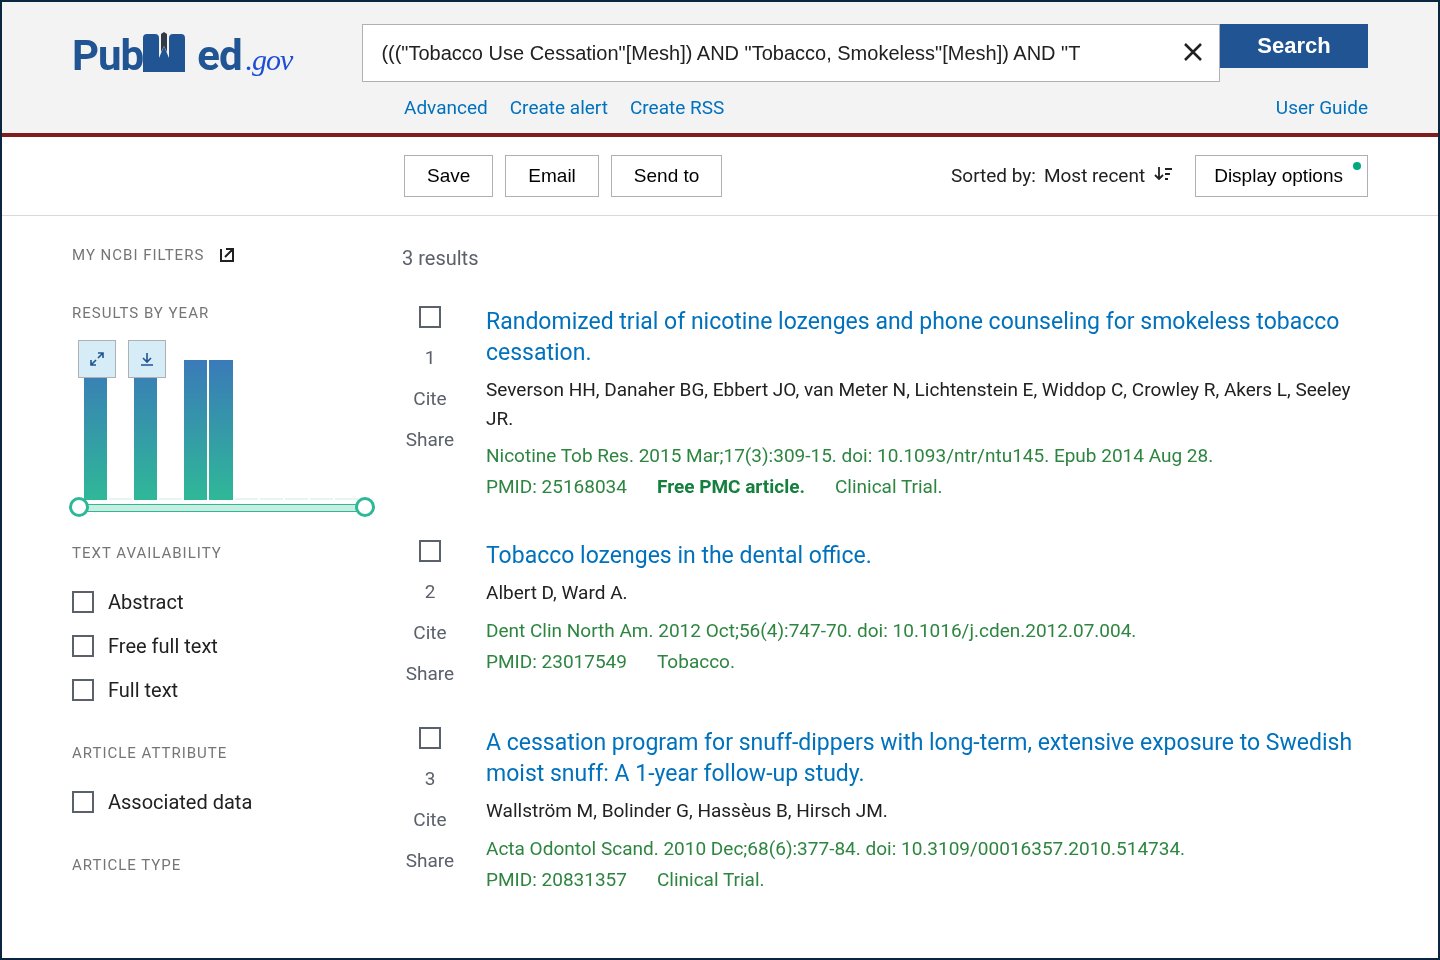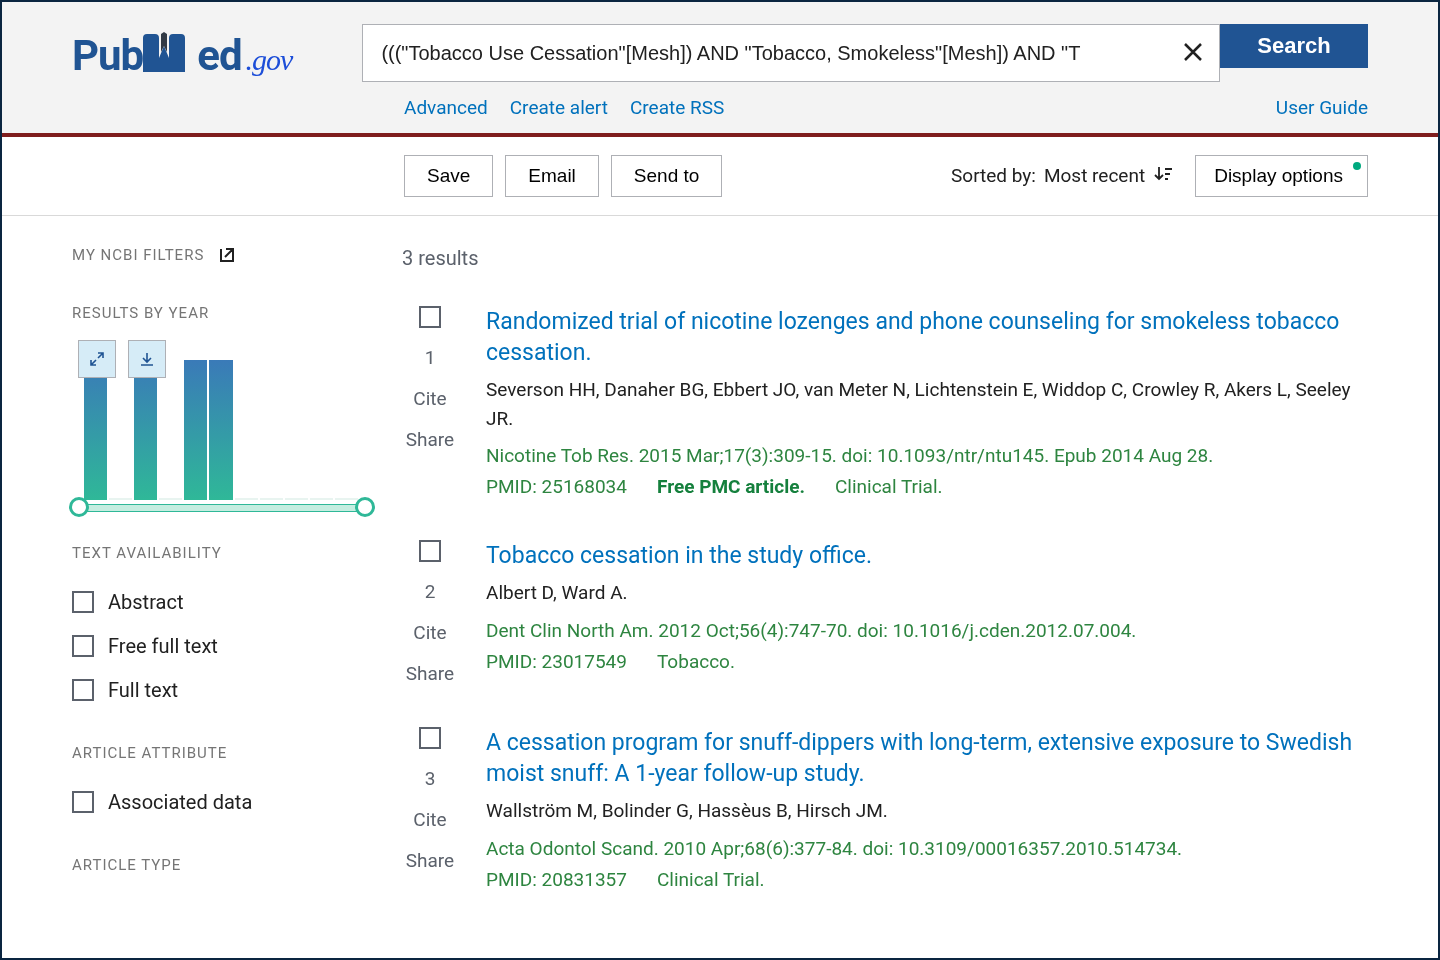--- a/index.html
+++ b/index.html
@@ -488,40 +488,40 @@
           </div>
         </div>
         <div class="result">
           <div class="result-left">
             <div class="result-checkbox"></div>
             <div class="result-num">2</div>
             <div class="result-action">Cite</div>
             <div class="result-action">Share</div>
           </div>
           <div class="result-body">
-            <div class="result-title">Tobacco cessation in the study office.</div>
+            <div class="result-title">Tobacco lozenges in the dental office.</div>
             <div class="result-authors">Albert D, Ward A.</div>
             <div class="result-citation">Dent Clin North Am. 2012 Oct;56(4):747-70. doi: 10.1016/j.cden.2012.07.004.</div>
             <div class="result-meta">
               <span class="pmid">PMID: 23017549</span>
               <span class="tag">Tobacco.</span>
             </div>
           </div>
         </div>
         <div class="result">
           <div class="result-left">
             <div class="result-checkbox"></div>
             <div class="result-num">3</div>
             <div class="result-action">Cite</div>
             <div class="result-action">Share</div>
           </div>
           <div class="result-body">
             <div class="result-title">A cessation program for snuff-dippers with long-term, extensive exposure to Swedish moist snuff: A 1-year follow-up study.</div>
             <div class="result-authors">Wallström M, Bolinder G, Hassèus B, Hirsch JM.</div>
-            <div class="result-citation">Acta Odontol Scand. 2010 Apr;68(6):377-84. doi: 10.3109/00016357.2010.514734.</div>
+            <div class="result-citation">Acta Odontol Scand. 2010 Dec;68(6):377-84. doi: 10.3109/00016357.2010.514734.</div>
             <div class="result-meta">
               <span class="pmid">PMID: 20831357</span>
               <span class="tag">Clinical Trial.</span>
             </div>
           </div>
         </div>
       </div>
   </div>
 </div>
 

